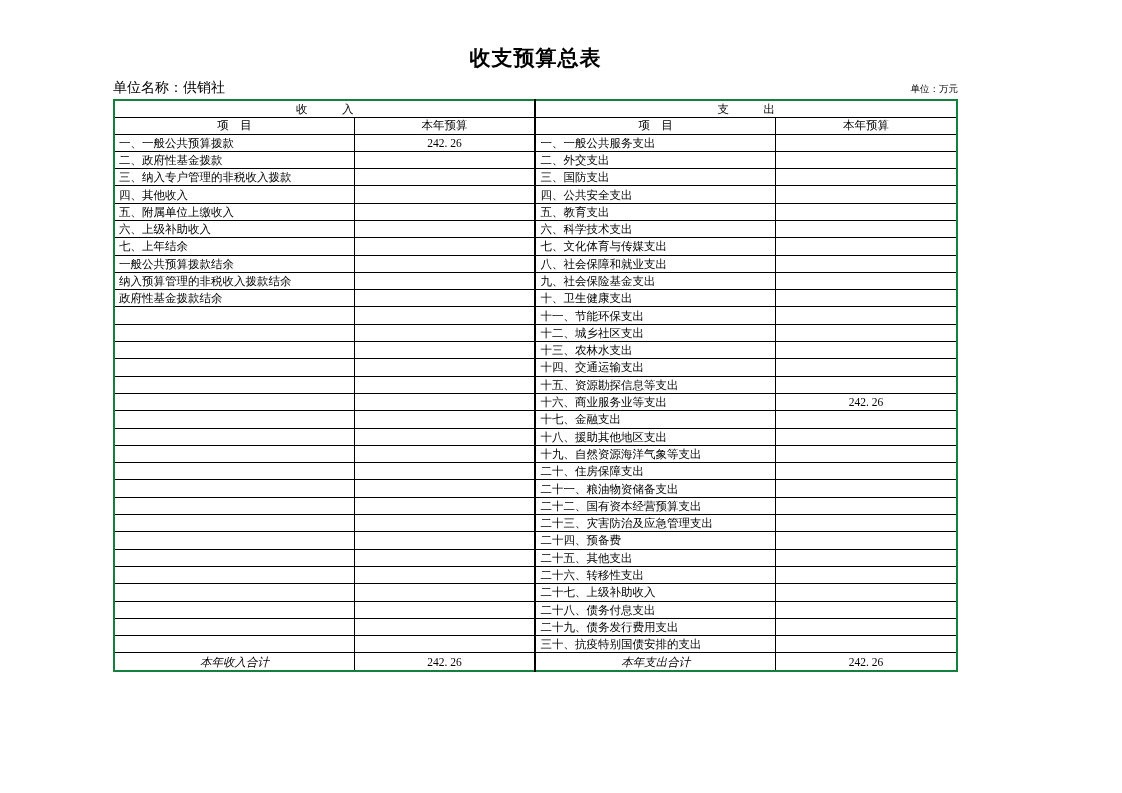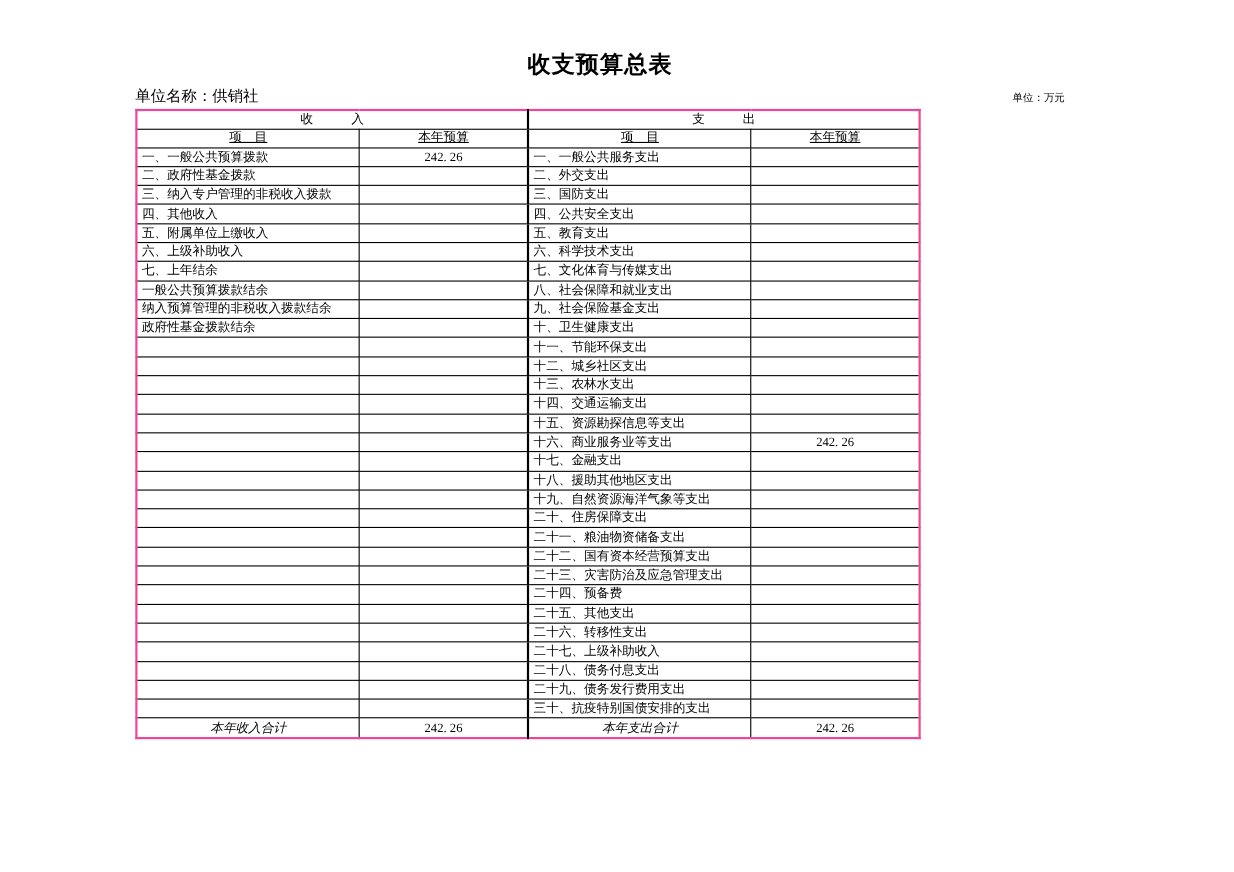--- a/index.html
+++ b/index.html
@@ -6,21 +6,21 @@
   body{
     width:1122px;height:793px;
     background:#ffffff;
     position:relative;
     overflow:hidden;
     font-family:"Liberation Serif","DejaVu Serif",serif;
     color:#000;
   }
   .content{
     position:absolute;
-    left:123px;
+    left:113px;
     top:0;
     width:845px;
   }
   .doc-title{
     text-align:center;
     margin-top:44px;
     height:22px;
     font-family:"Liberation Sans","DejaVu Sans",sans-serif;
     font-weight:bold;
     font-size:21px;
@@ -34,24 +34,24 @@
     margin-bottom:2px;
   }
   .unit-name{
     font-size:14px;
   }
   .unit-label{
     font-size:9.5px;
     padding-bottom:1px;
   }
   table.budget{
-    width:714px;
+    width:845px;
     border-collapse:collapse;
     table-layout:fixed;
-    border:2px solid #ec4899;
+    border:2px solid #15803d;
   }
   table.budget td, table.budget th{
     border:1px solid #000;
     font-weight:normal;
     font-size:11.5px;
     line-height:1.05;
     padding:0 4px;
     overflow:hidden;
     white-space:nowrap;
     vertical-align:middle;
@@ -59,21 +59,20 @@
   col.c-item{width:28.5%;}
   col.c-val{width:21.5%;}
   tr.hdr{height:17px;}
   tr.r{height:17.3px;margin-left:11px;}
   th.section{
     text-align:center;
     font-size:12px;
   }
   th.colhead{
     text-align:center;
-    text-decoration:underline;
   }
   td.item{text-align:left;}
   td.item.indent{}
   td.val{text-align:center;}
   .mid{border-left:2px solid #000 !important;}
   tr.total-row{height:18px;}
   tr.total-row td{border-top:1.5px solid #000;}
   td.total-label{text-align:center;font-style:italic;}
 </style>
 </head>

